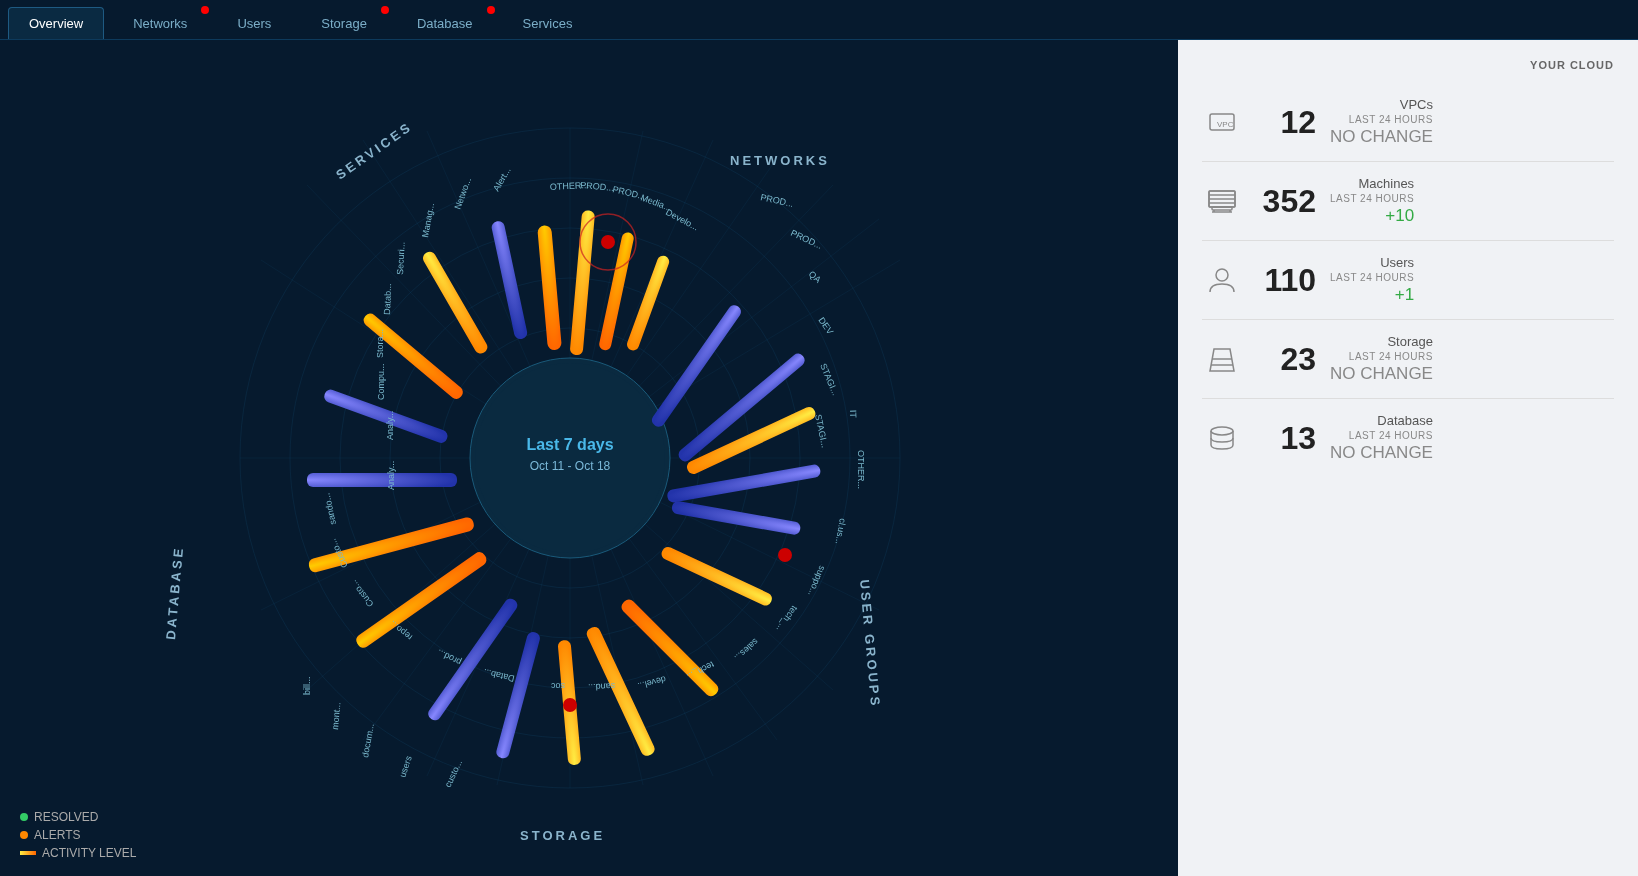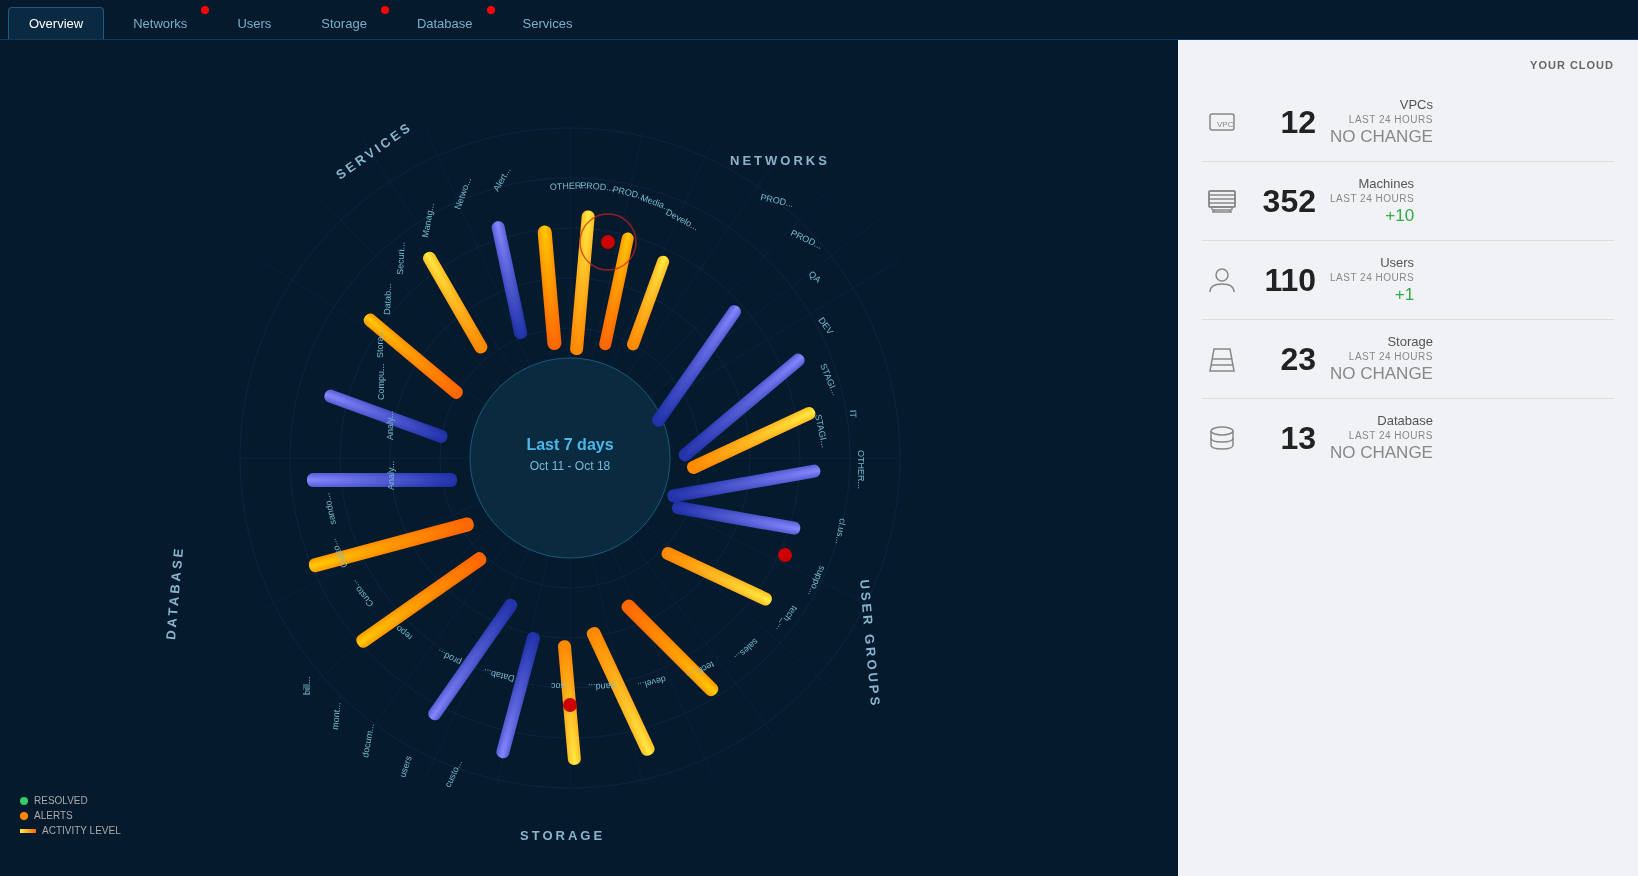--- a/index.html
+++ b/index.html
@@ -192,23 +192,23 @@
     
     .radar-svg {
       position: absolute;
       top: 0; left: 0;
       width: 100%; height: 100%;
     }
 
     
     .legend {
       position: absolute;
-      bottom: 36px;
+      bottom: 12px;
       left: 20px;
-      font-size: 10px;
+      font-size: 12px;
       color: #aaa;
     }
     .legend-item {
       display: flex;
       align-items: center;
       gap: 6px;
       margin-bottom: 4px;
     }
     .legend-dot {
       width: 8px;

